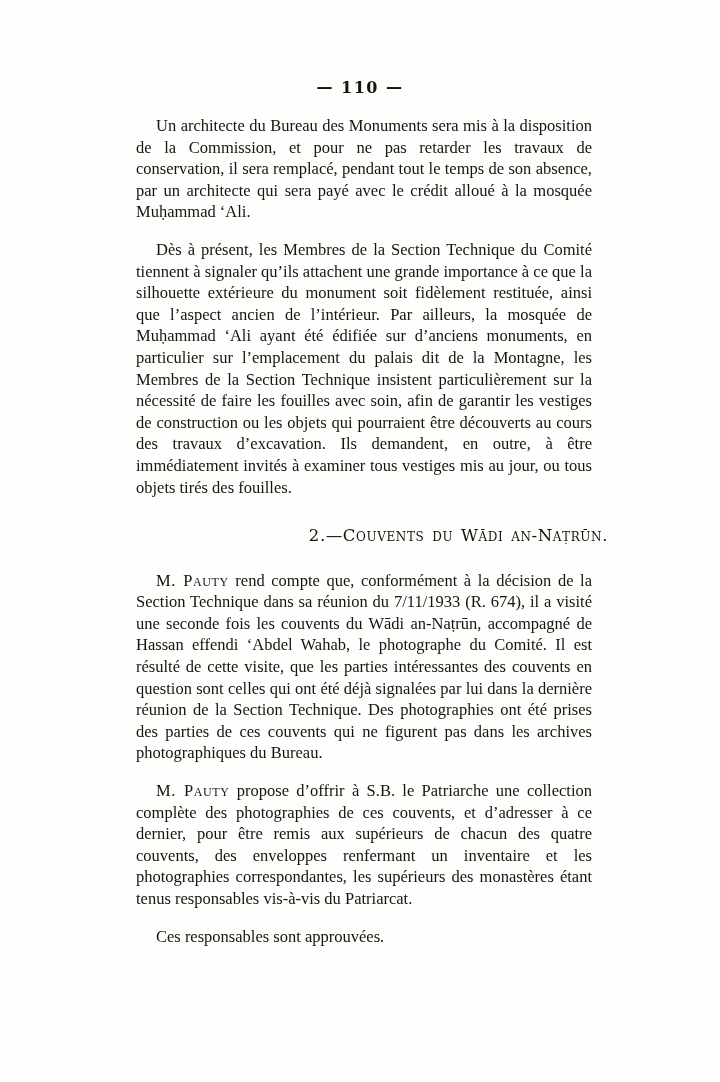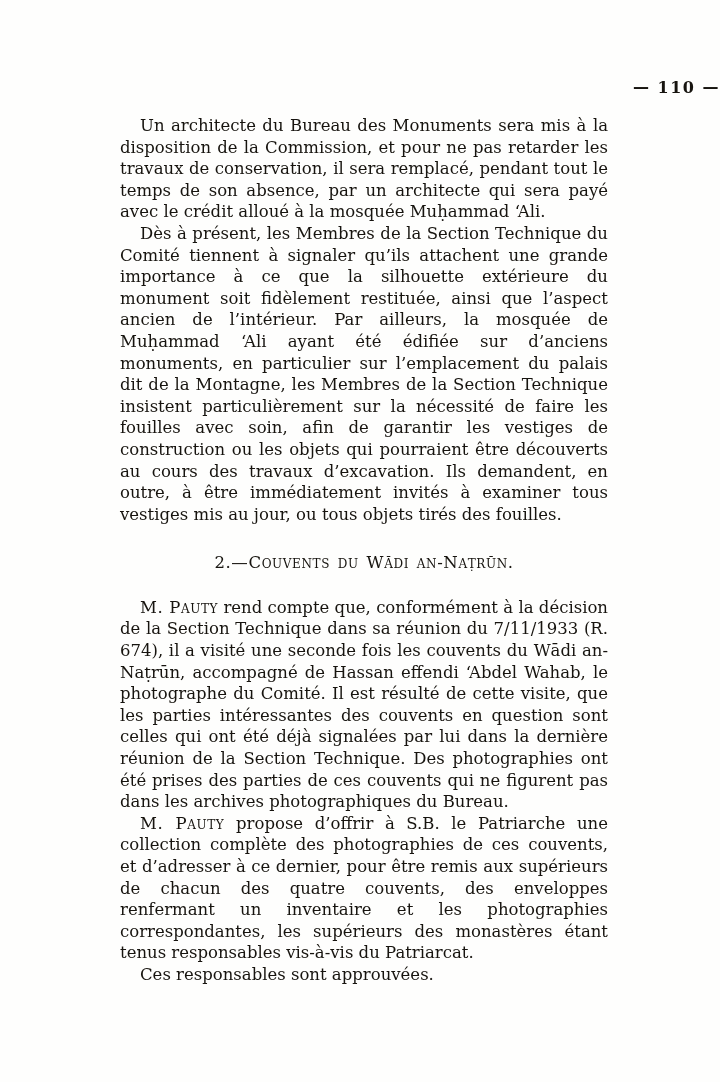--- a/index.html
+++ b/index.html
@@ -12,41 +12,42 @@
     width: 720px;
     height: 1082px;
     background: #fefefd;
     color: #17140f;
     font-family: "DejaVu Serif", "Liberation Serif", serif;
     overflow: hidden;
     box-sizing: border-box;
   }
   .page-number {
     padding-top: 78px;
-    text-align: right;
+    text-align: center;
     font-size: 16px;
     font-weight: bold;
     letter-spacing: 1.5px;
   }
   .text-block {
     margin: 18px 0 0 120px;
     width: 488px;
     font-size: 16.5px;
     line-height: 21.6px;
     text-align: justify;
     font-weight: 500;
   }
   p.para {
-    margin: 0;
+    margin: 16px;
     padding: 0;
     text-indent: 20px;
+    font-family: Liberation Serif, serif;
   }
   .section-heading {
     margin: 27px 0 23px 0;
-    text-align: center;
+    text-align: right;
     text-indent: 0;
     font-size: 16.5px;
     font-weight: normal;
     font-variant: small-caps;
     letter-spacing: 0.6px;
     word-spacing: 2px;
   }
   .sc {
     font-variant: small-caps;
     letter-spacing: 0.6px;

